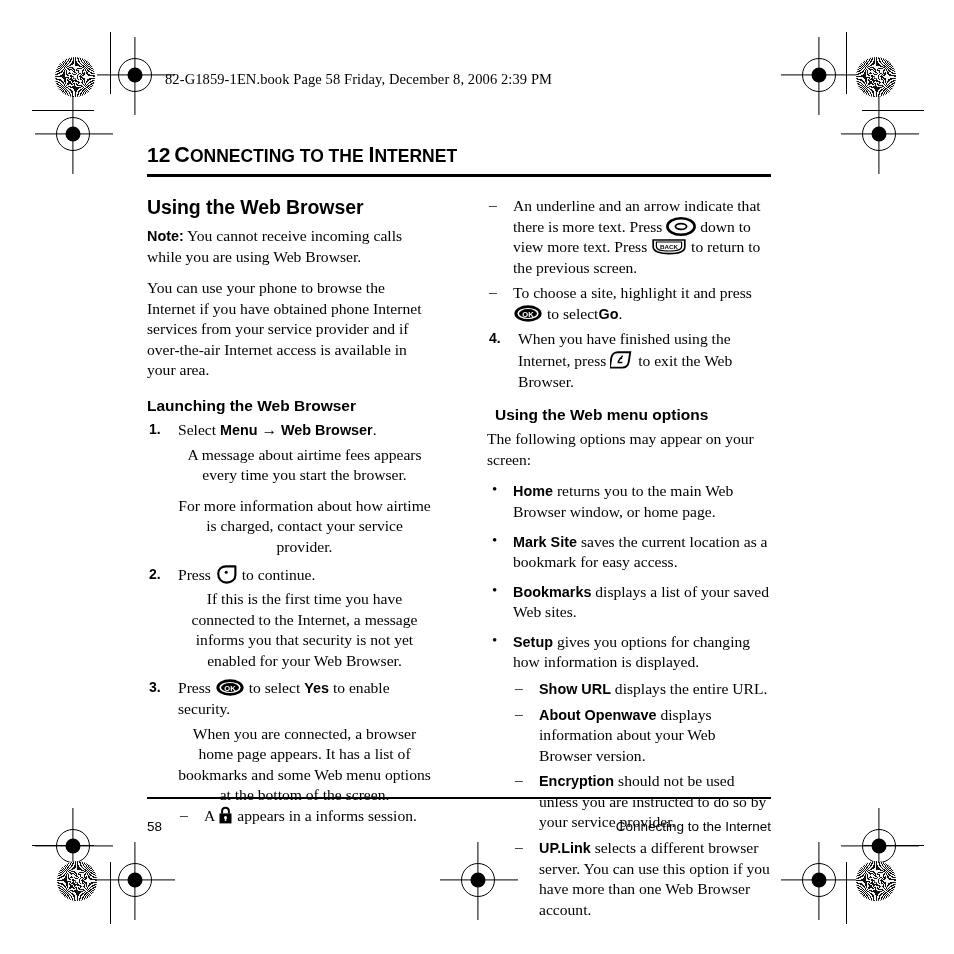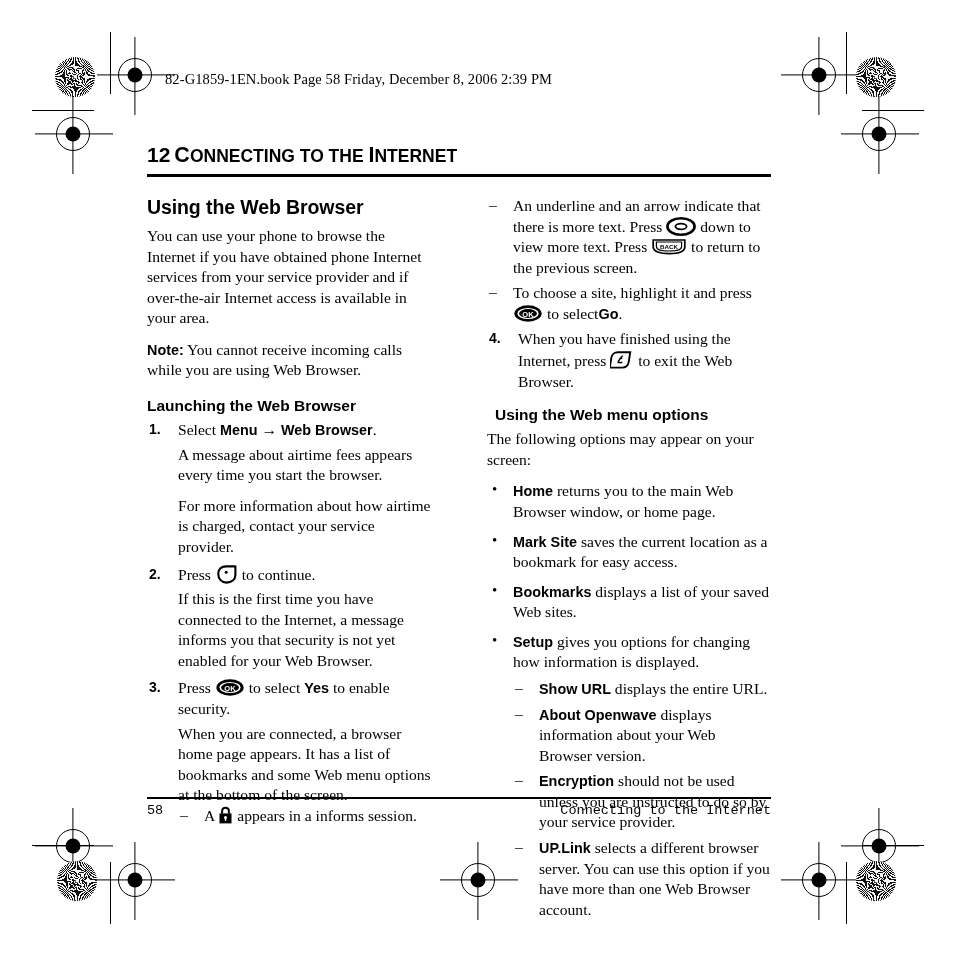--- a/index.html
+++ b/index.html
@@ -133,21 +133,21 @@
     font-size: 15.6px;
     line-height: 1.32;
   }
   ol.steps > li > .num {
     position: absolute;
     left: 2px; top: 0;
     font-family: "Liberation Sans", sans-serif;
     font-weight: bold;
     font-size: 14px;
   }
-  .sub-para { margin-top: 4px; }
+  .sub-para { margin-top: 4px; text-align: center; }
   .sub-para.gap { margin-top: 10px; }
 
   
   ul.dash, ul.bull { list-style: none; margin: 0; padding: 0; }
   ul.dash > li {
     position: relative;
     padding-left: 26px;
     margin-bottom: 5px;
     font-size: 15.6px;
     line-height: 1.32;
@@ -177,22 +177,22 @@
   
   .footer {
     position: absolute;
     left: 147px; top: 797px;
     width: 624px;
   }
   .footer-rule { height: 2.2px; background: #000; width: 624px; }
   .footer-row {
     display: flex;
     justify-content: space-between;
-    margin-top: 4px;
-    font-family: Liberation Mono, monospace;
+    margin-top: 20px;
+    font-family: Liberation Sans, sans-serif;
     font-size: 13.5px;
   }
 </style>
 </head>
 <body>
 
 <div class="mark starburst" style="left:55px; top:57px;"></div>
 <div class="mark reg" style="left:118px; top:58px;">
   <span class="vline"></span>
     <span class="hline"></span>
@@ -260,26 +260,26 @@
     </div>
     <div class="chapter-rule"></div>
   </div>
 
   <div class="columns">
 
     <div class="col">
 
       <h2 class="sec">Using the Web Browser</h2>
 
-      <p class="body">You can use your phone to browse the Internet if you have obtained phone Internet services from your service provider and if over-the-air Internet access is available in your area.</p>
-
       <p class="body">
         <span class="b">Note:</span>
         <span>You cannot receive incoming calls while you are using Web Browser.</span>
       </p>
+
+      <p class="body">You can use your phone to browse the Internet if you have obtained phone Internet services from your service provider and if over-the-air Internet access is available in your area.</p>
 
       <h3 class="subsec">Launching the Web Browser</h3>
 
       <ol class="steps">
 
         <li>
           <span class="num">1.</span>
           <span>Select</span>
           <span class="b">Menu</span>
           <span>→</span>

